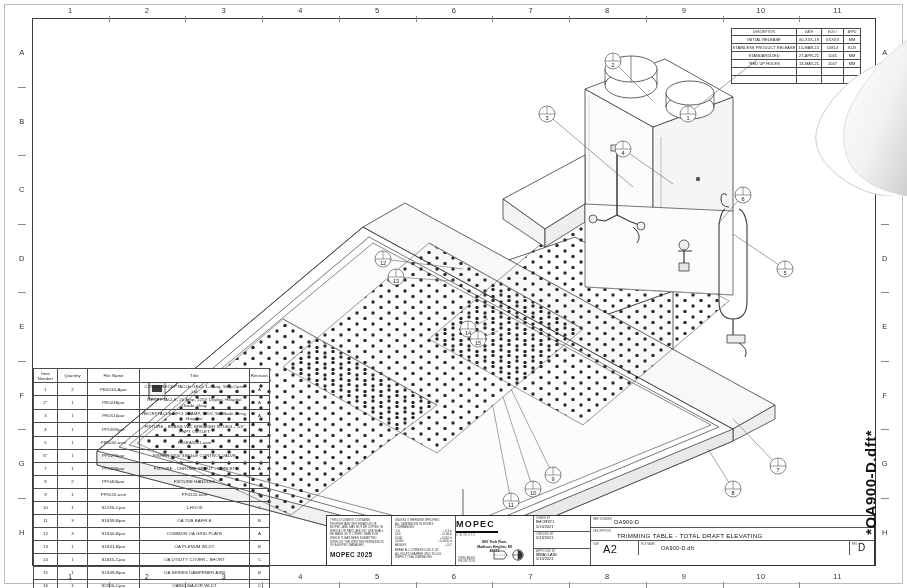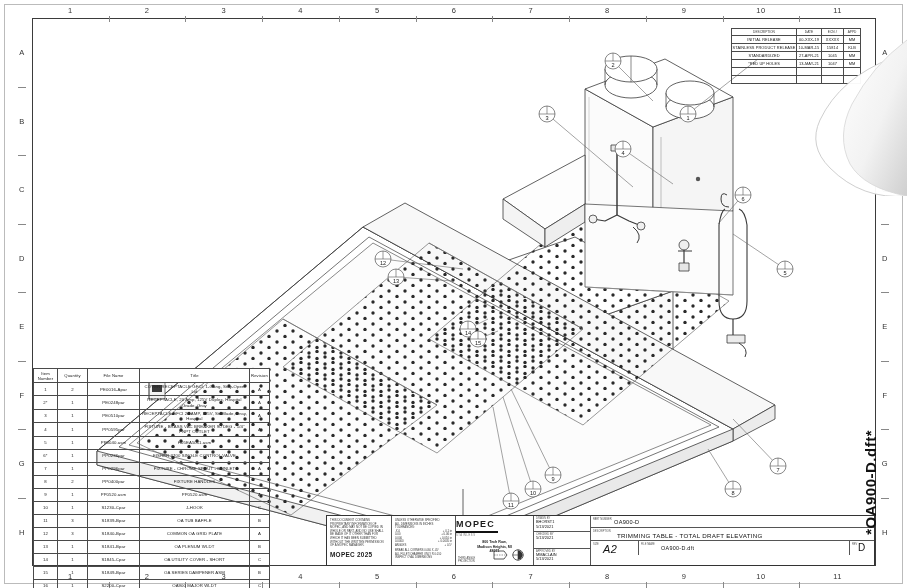--- a/index.html
+++ b/index.html
@@ -90,21 +90,21 @@
   .tbm-row:last-child{border-bottom:none;}
   #r-partno{height:12px;}
   #r-desc{height:13px;}
   #r-size{height:14px;display:flex;}
   #r-bot{height:12px;display:flex;}
   .lbl-sm{position:absolute;left:2px;top:2px;font-size:2.6px;color:#555;line-height:3.1px;}
   .val-md{position:absolute;left:23px;top:3px;font-size:5.6px;color:#111;letter-spacing:.3px;}
   .val-desc{position:absolute;left:26px;top:4px;font-size:6.2px;color:#111;letter-spacing:.3px;}
 
   .cell-size{width:48px;border-right:.7px solid #555;box-sizing:border-box;position:relative;}
-  .size-val{position:absolute;left:12px;top:2px;font-size:11px;letter-spacing:.3px;color:#111;font-style:italic;}
+  .size-val{position:absolute;left:12px;top:2px;font-size:11px;letter-spacing:.3px;color:#111;}
   .cell-fname{flex:1;border-right:.7px solid #555;box-sizing:border-box;position:relative;}
   .cell-rev{width:24px;position:relative;}
   .rev-val{position:absolute;left:8px;top:1px;font-size:10px;color:#111;}
 
   .cell-scale{width:74px;border-right:.7px solid #555;box-sizing:border-box;position:relative;}
   .scale-val{position:absolute;left:26px;top:2px;font-size:8px;color:#111;letter-spacing:.5px;}
   .cell-noscale{width:68px;border-right:.7px solid #555;box-sizing:border-box;
       display:flex;align-items:center;justify-content:center;text-align:center;
       font-size:2.9px;line-height:3.5px;color:#333;}
   .cell-sheet{flex:1;display:flex;align-items:center;justify-content:center;

